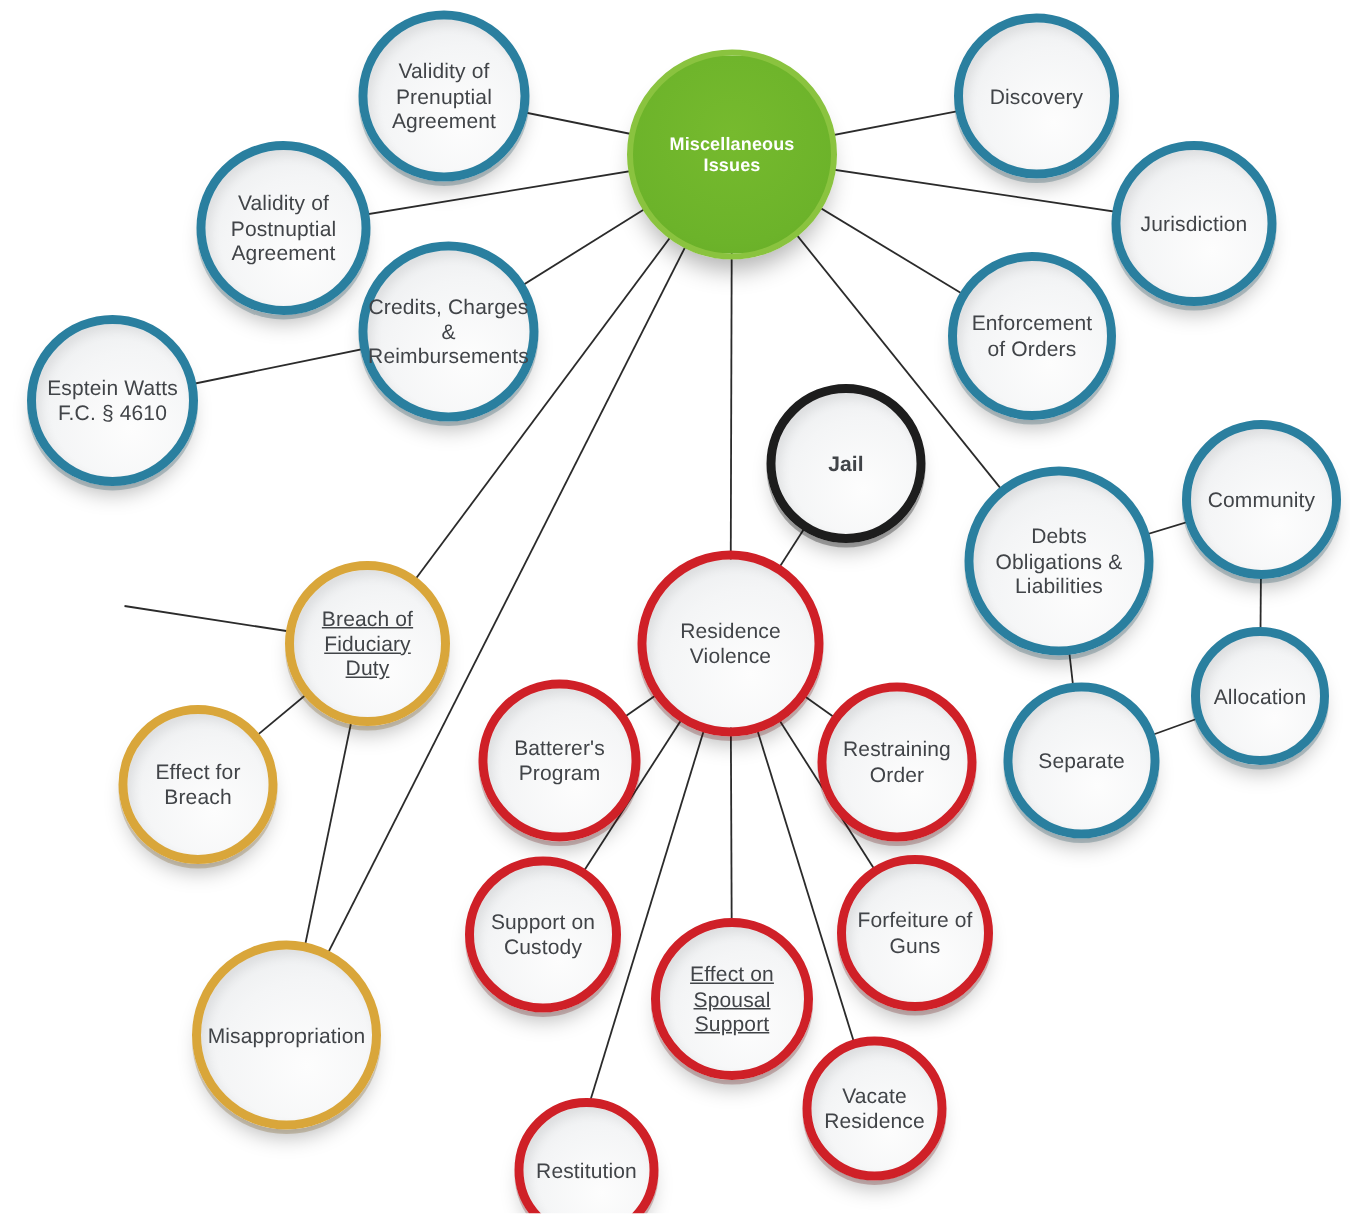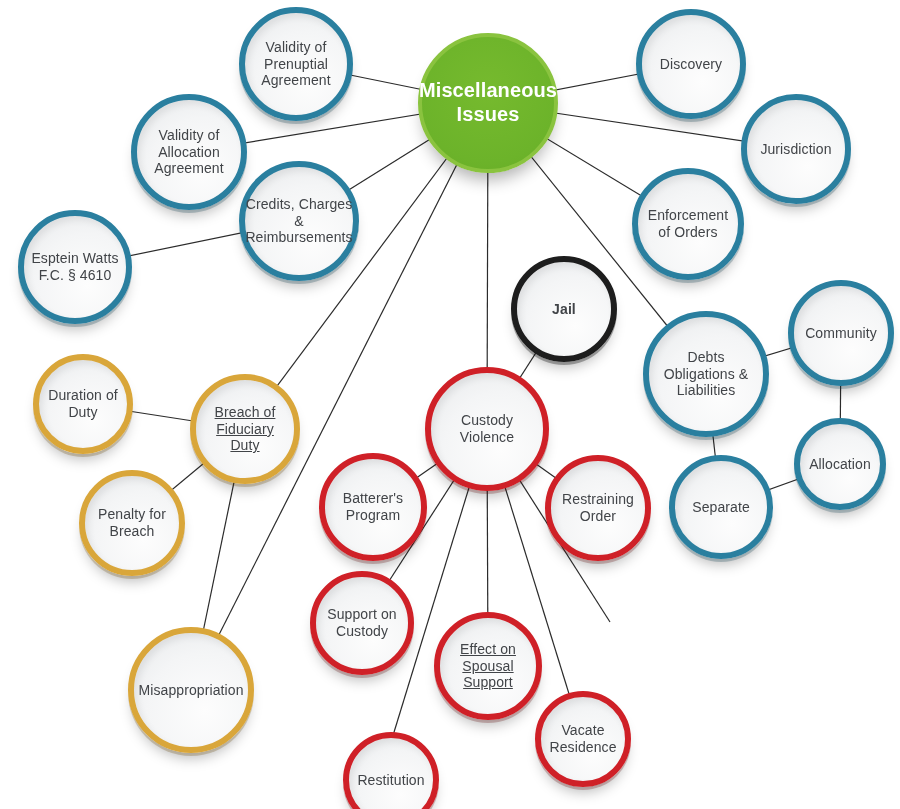--- a/index.html
+++ b/index.html
@@ -16,21 +16,21 @@
     color:#414448;font-size:14px;line-height:1.18;letter-spacing:.1px;
   }
   .node .lbl{padding:4px;display:block;}
   .node.blue  {border:6px solid #2a7f9f; box-shadow:0 10px 14px -5px rgba(0,0,0,0.28), inset 3px 4px 7px rgba(0,0,0,0.07), 0 3px 0 rgba(20,80,100,0.25);}
   .node.red   {border:6px solid #cf2027; box-shadow:0 10px 14px -5px rgba(0,0,0,0.28), inset 3px 4px 7px rgba(0,0,0,0.07), 0 3px 0 rgba(120,10,12,0.25);}
   .node.gold  {border:6px solid #d9a63a; box-shadow:0 10px 14px -5px rgba(0,0,0,0.28), inset 3px 4px 7px rgba(0,0,0,0.07), 0 3px 0 rgba(130,90,10,0.25);}
   .node.black {border:6px solid #1d1d1d; box-shadow:0 10px 14px -5px rgba(0,0,0,0.28), inset 3px 4px 7px rgba(0,0,0,0.07), 0 3px 0 rgba(0,0,0,0.3);}
   .node.green {
     border:4px solid #8ac33f;
     background:radial-gradient(circle at 50% 40%, #76ba2e 0%, #6cb32a 70%, #66ab26 100%);
-    color:#ffffff;font-weight:700;font-size:20px;
+    color:#ffffff;font-weight:700;font-size:12px;
     box-shadow:0 12px 16px -5px rgba(0,0,0,0.3);
   }
 </style>
 </head>
 <body>
 
 <div id="canvas">
   <svg id="edge-layer" width="900" height="809" viewBox="0 0 900 809" xmlns="http://www.w3.org/2000/svg">
       <line x1="488" y1="103" x2="296" y2="64" stroke="#2b2b2b" stroke-width="1.2"></line>
       <line x1="488" y1="103" x2="189" y2="152" stroke="#2b2b2b" stroke-width="1.2"></line>
@@ -60,21 +60,21 @@
       <line x1="840" y1="464" x2="721" y2="507" stroke="#2b2b2b" stroke-width="1.2"></line>
     </svg>
 
 <div class="node green" style="left: 418px; top: 33px; width: 140px; height: 140px;">
       <span class="lbl">Miscellaneous Issues</span>
     </div>
     <div class="node blue" style="left: 239px; top: 7px; width: 114px; height: 114px;">
       <span class="lbl">Validity of Prenuptial Agreement</span>
     </div>
     <div class="node blue" style="left: 131px; top: 94px; width: 116px; height: 116px;">
-      <span class="lbl">Validity of Allocation Agreement</span>
+      <span class="lbl">Validity of Postnuptial Agreement</span>
     </div>
     <div class="node blue" style="left: 239px; top: 161px; width: 120px; height: 120px;">
       <span class="lbl">Credits, Charges &amp; Reimbursements</span>
     </div>
     <div class="node blue" style="left: 18px; top: 210px; width: 114px; height: 114px;">
       <span class="lbl">Esptein Watts F.C. § 4610</span>
     </div>
     <div class="node blue" style="left: 636px; top: 9px; width: 110px; height: 110px;">
       <span class="lbl">Discovery</span>
     </div>
@@ -93,45 +93,45 @@
     <div class="node blue" style="left: 794px; top: 418px; width: 92px; height: 92px;">
       <span class="lbl">Allocation</span>
     </div>
     <div class="node blue" style="left: 669px; top: 455px; width: 104px; height: 104px;">
       <span class="lbl">Separate</span>
     </div>
     <div class="node black" style="left: 511px; top: 256px; width: 106px; height: 106px; font-weight: bold;">
       <span class="lbl">Jail</span>
     </div>
     <div class="node red" style="left: 425px; top: 367px; width: 124px; height: 124px;">
-      <span class="lbl">Custody Violence</span>
+      <span class="lbl">Residence Violence</span>
     </div>
     <div class="node red" style="left: 319px; top: 453px; width: 108px; height: 108px;">
       <span class="lbl">Batterer's Program</span>
     </div>
     <div class="node red" style="left: 545px; top: 455px; width: 106px; height: 106px;">
       <span class="lbl">Restraining Order</span>
     </div>
     <div class="node red" style="left: 310px; top: 571px; width: 104px; height: 104px;">
       <span class="lbl">Support on Custody</span>
     </div>
+    <div class="node red" style="left: 558px; top: 570px; width: 104px; height: 104px;">
+      <span class="lbl">Forfeiture of Guns</span>
+    </div>
     <div class="node red" style="left: 434px; top: 612px; width: 108px; height: 108px; text-decoration: underline;">
       <span class="lbl">Effect on Spousal Support</span>
     </div>
     <div class="node red" style="left: 343px; top: 732px; width: 96px; height: 96px;">
       <span class="lbl">Restitution</span>
     </div>
     <div class="node red" style="left: 535px; top: 691px; width: 96px; height: 96px;">
       <span class="lbl">Vacate Residence</span>
     </div>
-    <div class="node gold" style="left: 33px; top: 354px; width: 100px; height: 100px;">
-      <span class="lbl">Duration of Duty</span>
-    </div>
     <div class="node gold" style="left: 190px; top: 374px; width: 110px; height: 110px; text-decoration: underline;">
       <span class="lbl">Breach of Fiduciary Duty</span>
     </div>
     <div class="node gold" style="left: 79px; top: 470px; width: 106px; height: 106px;">
-      <span class="lbl">Penalty for Breach</span>
+      <span class="lbl">Effect for Breach</span>
     </div>
     <div class="node gold" style="left: 128px; top: 627px; width: 126px; height: 126px;">
       <span class="lbl">Misappropriation</span>
     </div>
   </div>
 
 </body></html>

